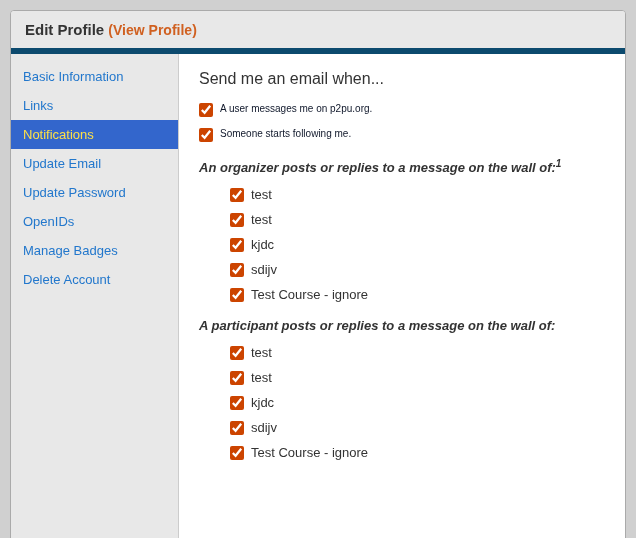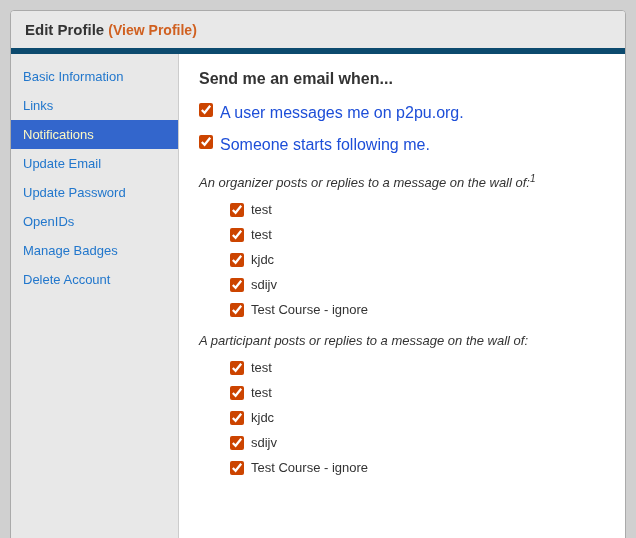--- a/index.html
+++ b/index.html
@@ -48,56 +48,56 @@
     .sidebar-item {
       display: block;
       padding: 7px 12px;
       color: #2277cc;
       text-decoration: none;
       font-size: 13px;
       cursor: pointer;
     }
     .sidebar-item.active {
       background: #3366cc;
-      color: #fef9c3;
+      color: #fde047;
     }
     .main-content {
       flex: 1;
       padding: 16px 20px;
       background: #fff;
       overflow-y: auto;
     }
     .section-title {
       font-size: 16px;
-      font-weight: bold;
+      font-weight: normal;
       color: #333;
       margin-bottom: 14px;
     }
     .checkbox-item {
       display: flex;
       align-items: flex-start;
       margin-bottom: 10px;
     }
     .checkbox-item input[type="checkbox"] {
       margin-right: 7px;
       margin-top: 1px;
       accent-color: #cc4400;
       width: 14px;
       height: 14px;
       flex-shrink: 0;
     }
     .checkbox-item label {
-      color: #1d4ed8;
-      font-size: 16px;
+      color: #0f172a;
+      font-size: 10px;
       line-height: 1.4;
       text-align: right;
     }
     .sub-section-title {
       font-size: 13px;
-      font-weight: normal;
+      font-weight: bold;
       color: #333;
       margin: 16px 0 12px 0;
       font-style: italic;
     }
     .sub-section-title sup {
       font-size: 10px;
     }
     .wall-item {
       display: flex;
       align-items: center;

